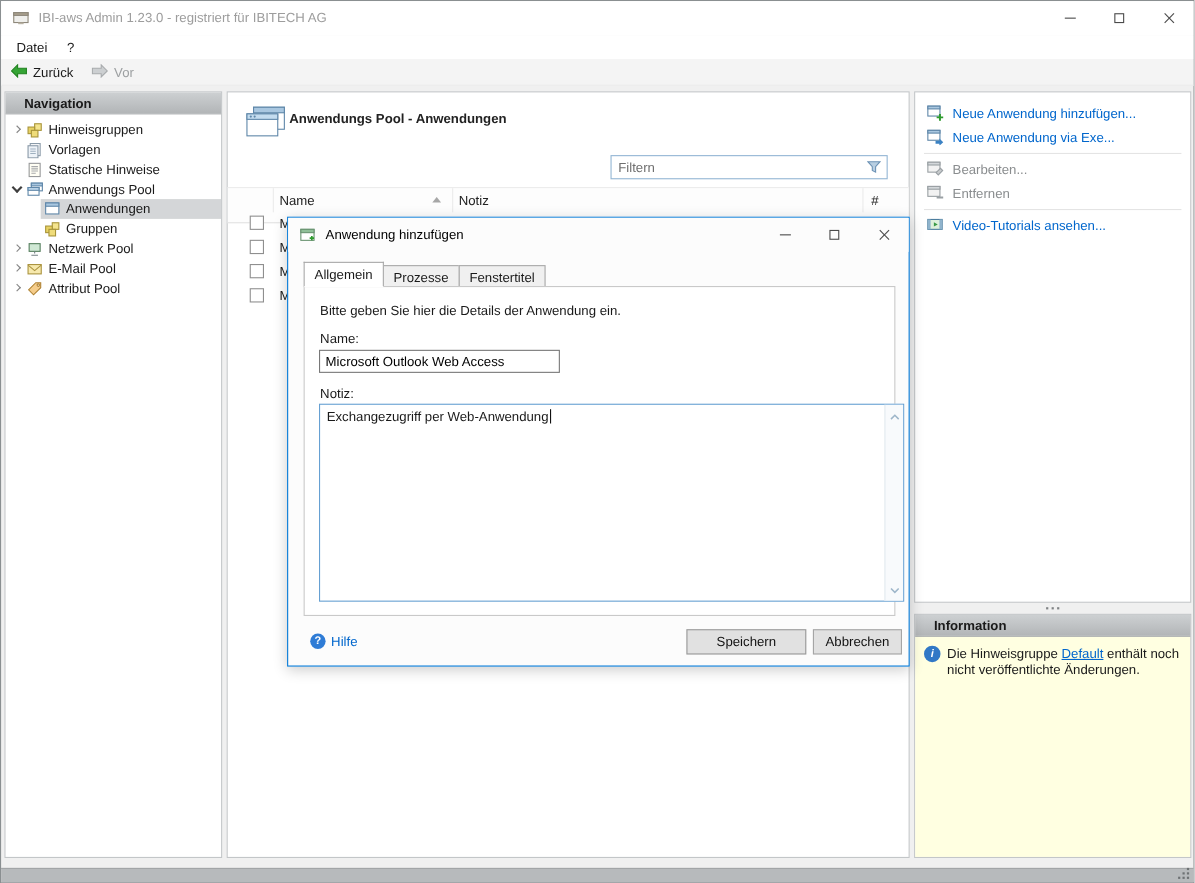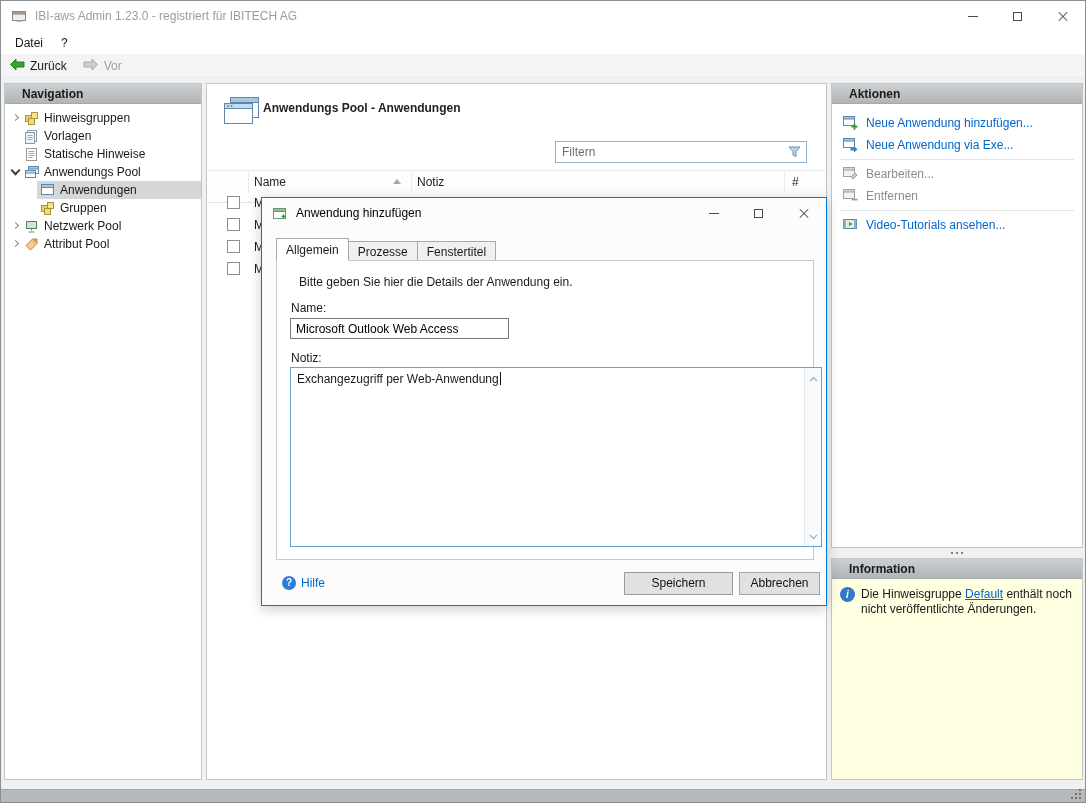--- a/index.html
+++ b/index.html
@@ -101,21 +101,21 @@
   .dialog { position:absolute; left:260px; top:196px; width:566px; height:409px; background:#fcfcfc;
             border:1px solid #0078d7; box-shadow:0 3px 12px rgba(0,0,0,0.20); }
   .dlg-titlebar { position:absolute; left:0; top:0; right:0; height:31px; background:#fcfcfc; }
   .dlg-icon { position:absolute; left:10px; top:8px; }
   .dlg-title { position:absolute; left:34px; line-height:31px; color:#000; }
   .dlg-controls { position:absolute; right:0; top:0; height:31px; display:flex; }
   .tabs { position:absolute; left:14px; top:40px; height:23px; display:flex; align-items:flex-end; }
   .tab { height:20px; line-height:20px; padding:0 9px; background:#f0f0f0; border:1px solid #a8a8a8; margin-right:-1px; position:relative; z-index:1; }
   .tab.active { height:23px; line-height:22px; background:#fff; border-bottom:1px solid #fff; z-index:3; }
   .tab-box { position:absolute; left:14px; top:62px; width:538px; height:300px; background:#fff; border:1px solid #c9c9c9; z-index:2; }
-  .dlg-intro { position:absolute; left:14px; top:14px;margin-left:8px; }
+  .dlg-intro { position:absolute; left:14px; top:14px; }
   .fld-name-label { position:absolute; left:14px; top:40px; }
   .fld-name { position:absolute; left:13px; top:57px; width:219px; height:21px; border:1px solid #787878;
               background:#fff; font:12px "Liberation Sans", sans-serif; padding:0 5px; color:#000; }
   .fld-notiz-label { position:absolute; left:14px; top:90px; }
   .notiz-box { position:absolute; left:13px; top:106px; width:532px; height:180px; border:1px solid #66a0d2; background:#fff; }
   .notiz-text { position:absolute; left:6px; top:4px; right:22px; line-height:15px; }
   .caret { display:inline-block; width:1px; height:13px; background:#111; vertical-align:-2px; margin-left:1px; }
   .notiz-scroll { position:absolute; right:0; top:0; bottom:0; width:17px; background:#f8fafc; border-left:1px solid #e2e9ef; }
   .scroll-up { position:absolute; top:3px; left:4px; }
   .scroll-down { position:absolute; bottom:3px; left:4px; }
@@ -247,20 +247,30 @@
             <svg width="15" height="15">
               <rect x="2.5" y="2.5" width="10" height="7" fill="#cfe8d4" stroke="#567f5e"></rect>
               <path d="M7.5 9.5 v2 M4.5 13 h6" stroke="#748084"></path>
             </svg>
           </span>
         <span>Netzwerk Pool</span>
       </div>
       <div class="nav-item lvl0">
         <span class="chev right"></span>
         <span class="nicon">
+            <svg width="15" height="13">
+              <rect x="1.5" y="2.5" width="12" height="8.5" fill="#f7e9ad" stroke="#ab9440"></rect>
+              <path d="M1.5 3 L7.5 8 L13.5 3" fill="none" stroke="#ab9440"></path>
+            </svg>
+          </span>
+        <span>E-Mail Pool</span>
+      </div>
+      <div class="nav-item lvl0">
+        <span class="chev right"></span>
+        <span class="nicon">
             <svg width="15" height="15">
               <path d="M2 8.5 L8.5 2 H13 V6.5 L6.5 13 Z" fill="#f5cd8b" stroke="#b08334"></path>
               <circle cx="10.8" cy="4.2" r="1.1" fill="#fff" stroke="#b08334"></circle>
             </svg>
           </span>
         <span>Attribut Pool</span>
       </div>
     </div>
   </div>
 
@@ -308,21 +318,20 @@
       <span class="checkbox"></span>
       <span class="cell-name">M</span>
     </div>
     <div class="trow r3">
       <span class="checkbox"></span>
       <span class="cell-name">M</span>
     </div>
   </div>
 
   <div class="actions-panel">
-    <div class="panel-header">Aktionen</div>
     <div class="actions-list">
       <div class="action-row">
         <span><svg width="16" height="16">
               <rect x="1.5" y="2.5" width="11" height="9" fill="#fff" stroke="#5f87a9"></rect>
               <rect x="1.5" y="2.5" width="11" height="2.5" fill="#a9c7e0" stroke="#5f87a9"></rect>
               <path d="M9.5 12.7 h6 M12.5 9.7 v6" stroke="#2e9b2e" stroke-width="1.8"></path>
             </svg></span>
         <span class="action-link">Neue Anwendung hinzufügen...</span>
       </div>
       <div class="action-row">

